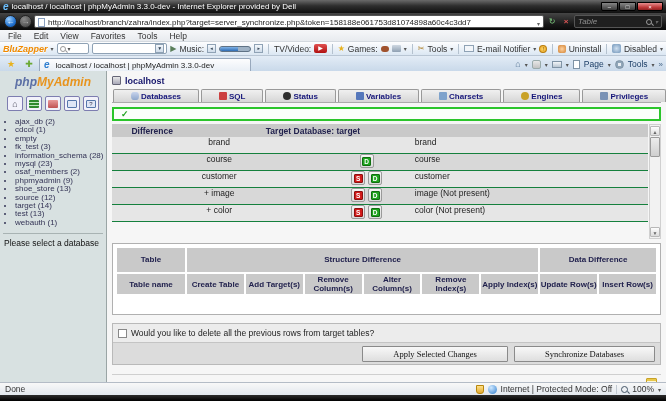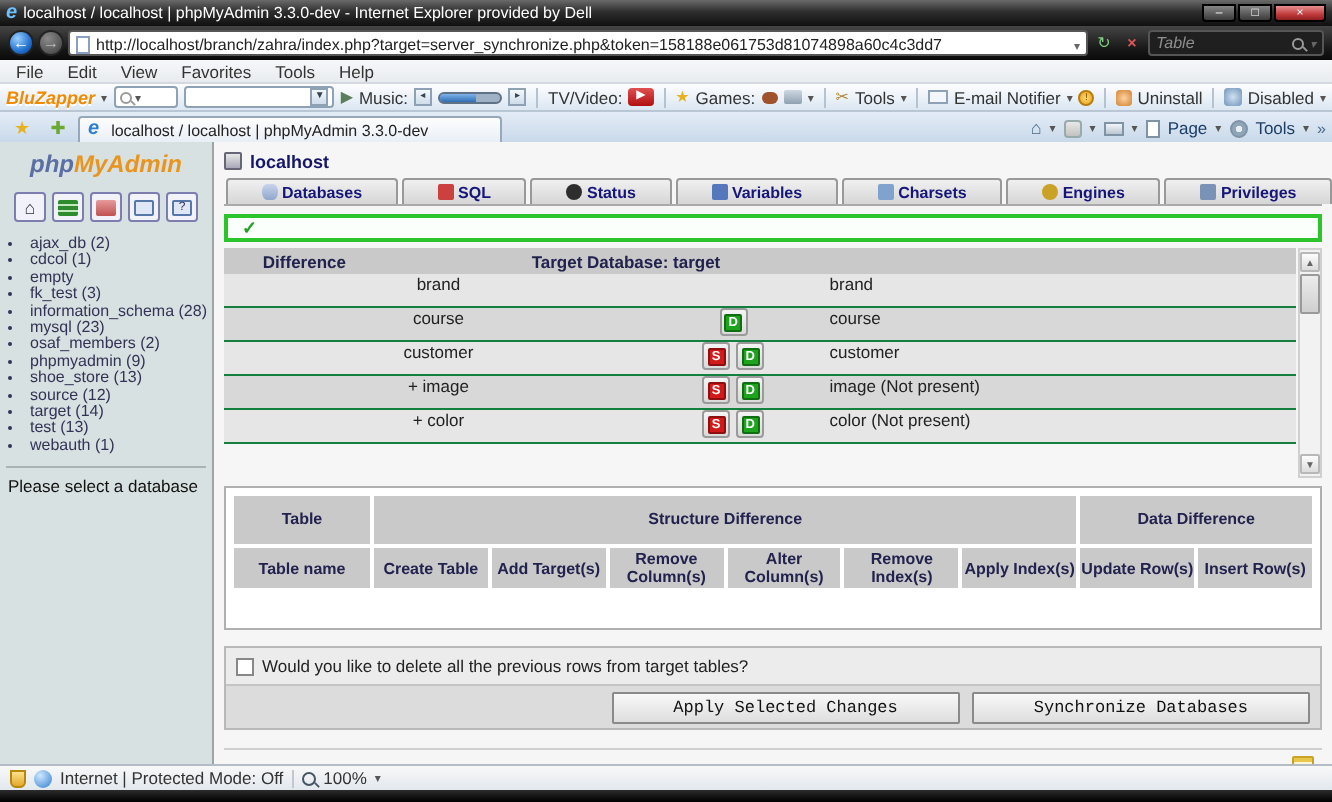--- a/index.html
+++ b/index.html
@@ -125,21 +125,21 @@
 .structbox{margin-top:4px;height:72px;background:#fff;border:1px solid #b0b0b0;padding:2px;overflow:hidden}
 .structtbl{width:100%;border-collapse:separate;border-spacing:2px;font-size:8px;font-weight:bold;color:#22224e;table-layout:fixed}
 .structtbl th{background:#c9c9c9;text-align:center;vertical-align:middle;line-height:1.15;font-weight:bold;padding:1px 0}
 .grow th{height:24px}
 .crow th{height:20px}
 
 .actionbox{margin-top:8px;border:1px solid #b9b9b9}
 .checkfs{background:#ececec;height:18px;display:flex;align-items:center;gap:4px;padding:0 5px;font-size:8.5px;color:#222}
 .cbx{width:9px;height:9px;background:#fff;border:1px solid #888;flex:0 0 auto}
 .footerbar{background:#dcdcdc;border-top:1px solid #c4c4c4;height:22px;display:flex;align-items:center;justify-content:flex-end;gap:6px;padding:0 5px}
-.pbtn{height:16px;background:linear-gradient(#f8f8f8,#dedede);border:1px solid #8a8a8a;font-size:8.5px;font-family:Liberation Mono, monospace;padding:0 30px;color:#111;border-radius:1px}
+.pbtn{height:16px;background:linear-gradient(#f8f8f8,#dedede);border:1px solid #8a8a8a;font-size:8.5px;font-family:Liberation Serif, serif;padding:0 30px;color:#111;border-radius:1px}
 
 .bottomline{margin-top:9px;border-top:1px solid #cfcfcf;position:relative;height:16px}
 .newwin{position:absolute;right:4px;top:3px;width:11px;height:9px;border:1px solid #c9a227;background:#fdf6d8;border-radius:1px}
 .newwin::before{content:"";position:absolute;left:0;top:0;right:0;height:2px;background:#e8c84a}
 
 .statusbar{height:13px;background:linear-gradient(#f8f8f8,#e2e8ee);border-top:1px solid #b4bcc6;display:flex;align-items:center;font-size:8.5px;color:#333;padding:0 5px;gap:4px}
 .sb-done{flex:1}
 .sb-sep{width:1px;height:9px;background:#c0c8d0}
 .shieldico{width:8px;height:9px;background:linear-gradient(#ffe08a,#e0a92f);border:1px solid #b8860b;border-radius:0 0 3px 3px}
 .globeico{width:9px;height:9px;border-radius:50%;background:radial-gradient(circle at 35% 30%,#cfe8ff,#2f7fd0)}
@@ -444,20 +444,21 @@
       </div>
     </div>
 
     <div class="bottomline">
       <span class="newwin"></span>
     </div>
   </div>
 </div>
 
 <div class="statusbar">
+  <span class="sb-done">Done</span>
   <span class="shieldico"></span>
   <span class="globeico"></span>
   <span>Internet | Protected Mode: Off</span>
   <span class="sb-sep"></span>
   <span class="zmag"></span>
   <span>100%</span>
   <span class="dd">▾</span>
 </div>
 <div class="strip"></div>
 

